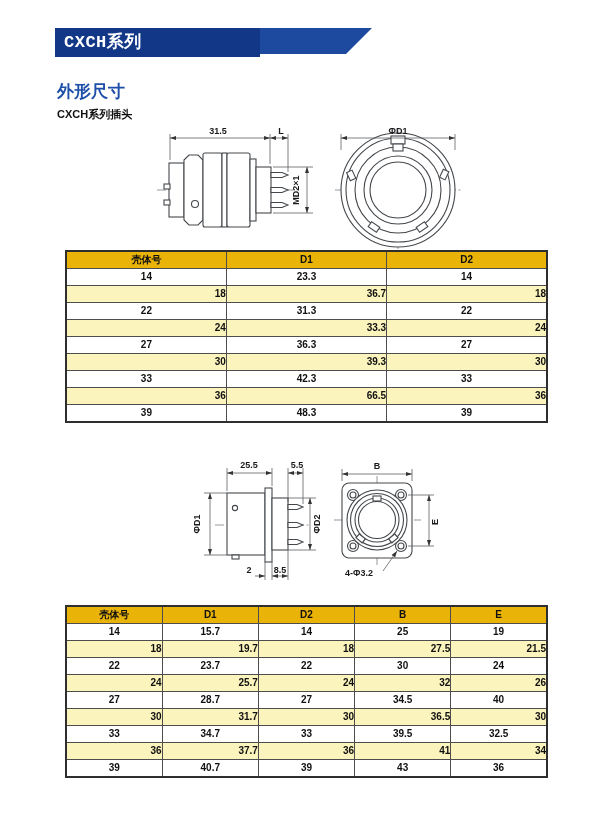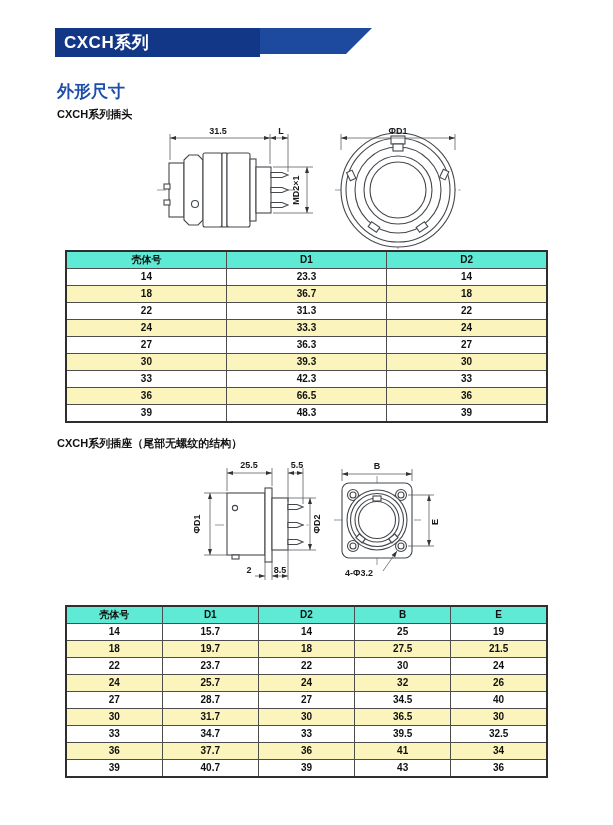--- a/index.html
+++ b/index.html
@@ -10,40 +10,40 @@
   }
   
   .banner { position:absolute; left:55px; top:28px; width:317px; height:29px; }
   .banner .ribbon {
     position:absolute; left:0; top:0; width:100%; height:26px; background:#1d4a9e;
     clip-path:polygon(0 0, 100% 0, calc(100% - 26px) 100%, 0 100%);
   }
   .banner .titlebox {
     position:absolute; left:0; top:0; width:205px; height:29px; background:#123787;
     color:#ffffff; font-size:17px; font-weight:bold; line-height:29px; padding-left:9px;
-    box-sizing:border-box; letter-spacing:0.5px;
+    box-sizing:border-box; letter-spacing:0.5px;font-family:Liberation Mono, monospace;
   }
   .section-title {
     position:absolute; left:57px; top:80px; color:#1d4fa8; font-size:17px; font-weight:bold;
   }
   .sub-label { position:absolute; color:#111111; font-size:11px; font-weight:bold;text-align:right; }
   .sub-label.plug { left:57px; top:107px; }
   .sub-label.socket { left:57px; top:436px; }
 
   
   .dim-table { position:absolute; left:65px; width:483px; border-collapse:collapse; table-layout:fixed; }
   .dim-table.t1 { top:250px; }
   .dim-table.t2 { top:605px; }
   .dim-table th, .dim-table td {
     border:1px solid #4d4d4d; height:16px; padding:0; text-align:center;
     font-size:10px; font-weight:bold; color:#101010; line-height:16px;
   }
   .dim-table { border:2px solid #2e2e2e; }
-  .dim-table th { background:#5eead4; }
-  .dim-table tr.alt td { background:#fbf4bd; }
+  .dim-table th { background:#eab308; }
+  .dim-table tr.alt td { background:#fbf4bd;text-align:right; }
   .dim-table td { background:#ffffff; }
 
   
   .drawing { position:absolute; }
   .drawing.plug { left:85px; top:120px; }
   .drawing.socket { left:185px; top:452px; }
   svg text { fill:#1a1a1a; font-family:"Liberation Sans", sans-serif; font-size:9px; font-weight:bold; }
   .thin { stroke:#5a5f63; stroke-width:0.8; fill:none; }
   .part { stroke:#44484c; stroke-width:1.1; fill:#ffffff; }
   .cl   { stroke:#6a6f73; stroke-width:0.7; fill:none; stroke-dasharray:9 2.5 2 2.5; }
@@ -53,21 +53,20 @@
 
 <div class="page">
 
   <div class="banner">
     <div class="ribbon"></div>
     <div class="titlebox">CXCH系列</div>
   </div>
 
   <div class="section-title">外形尺寸</div>
   <div class="sub-label plug">CXCH系列插头</div>
-  <div class="sub-label socket">CXCH系列插座（尾部无螺纹的结构）</div>
 
   <svg class="drawing plug" width="385" height="130" viewBox="0 0 385 130">
     <defs>
       <pattern id="kn" width="3" height="4" patternUnits="userSpaceOnUse">
         <path d="M1.5 0 V4" stroke="#565b5f" stroke-width="0.8"></path>
       </pattern>
       <marker id="ar1" markerWidth="9" markerHeight="8" refX="8" refY="4" orient="auto-start-reverse">
         <path d="M0,1.3 L8,4 L0,6.7 z" fill="#333"></path>
       </marker>
     </defs>

